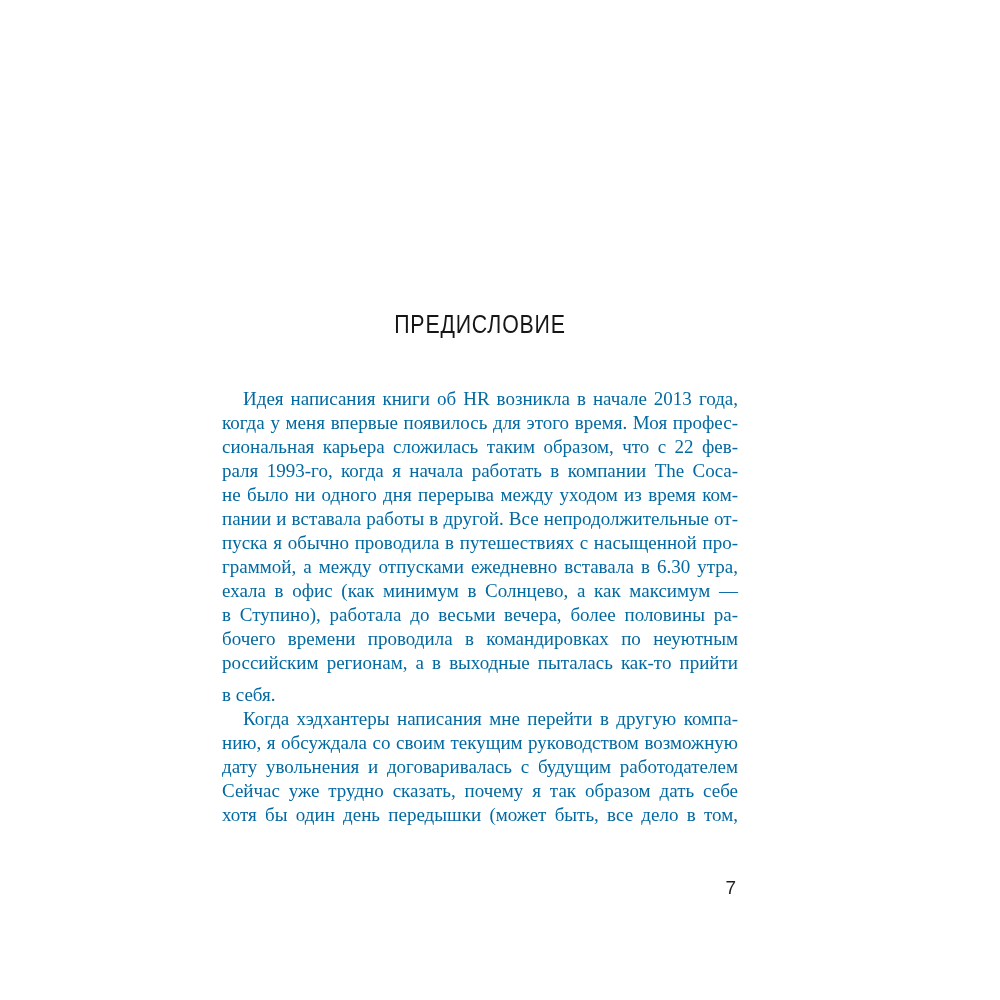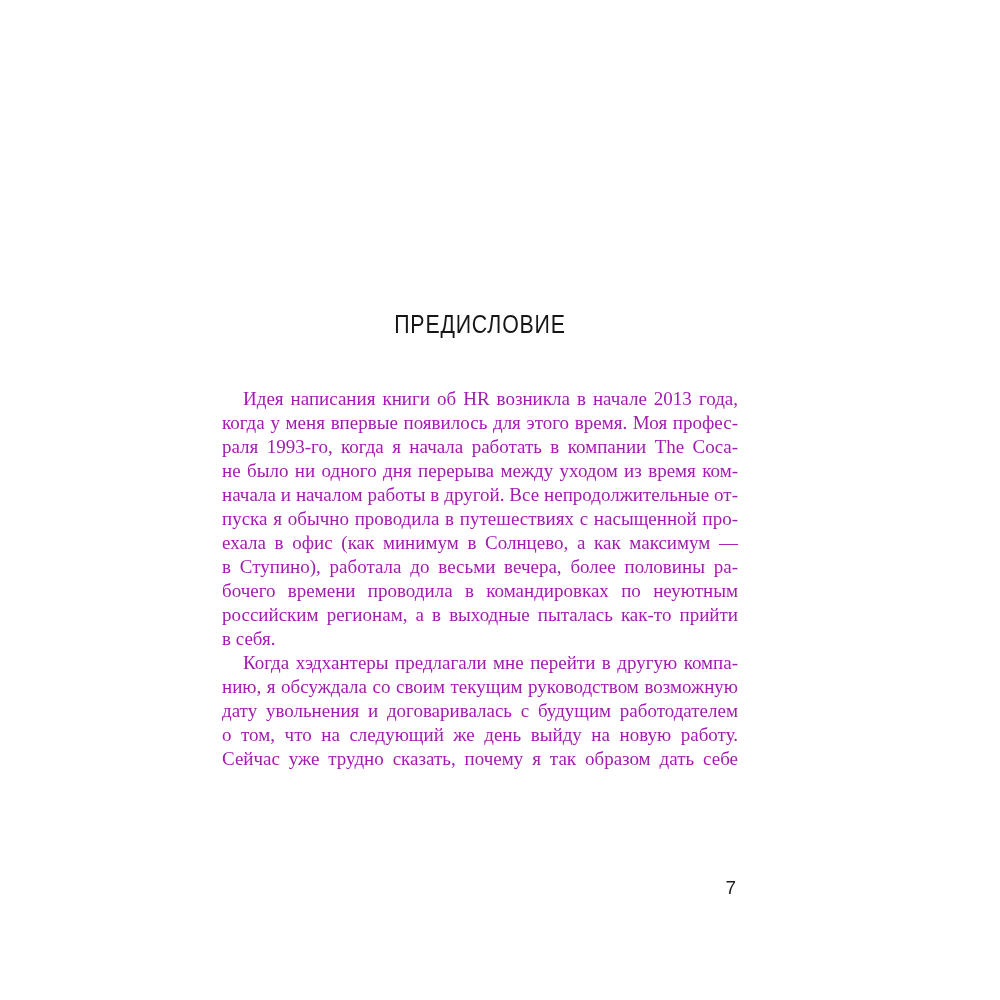--- a/index.html
+++ b/index.html
@@ -33,34 +33,35 @@
     transform-origin: 50% 50%;
     white-space: nowrap;
   }
   .text-block {
     position: absolute;
     left: 222px;
     top: 387px;
     width: 516px;
     font-size: 19px;
     line-height: 24px;
-    color: #a21caf;
+    color: #0369a1;
   }
   .line {
     height: 24px;
     overflow: visible;
     white-space: normal;
   }
   .jline {
     text-align: justify;
     text-align-last: justify;
   }
   .plain {
     text-align: center;
     text-align-last: left;
+    margin-top: 8px;
   }
   .indent {
     text-indent: 21px;
   }
   .page-number {
     position: absolute;
     top: 876px;
     left: 222px;
     width: 516px;
     text-align: right;
@@ -75,31 +76,33 @@
 </head>
 <body>
 
 <div class="page">
 
   <h1 class="chapter-title">ПРЕДИСЛОВИЕ</h1>
 
   <div class="text-block">
     <div class="line jline indent">Идея написания книги об HR возникла в начале 2013 года,</div>
     <div class="line jline">когда у меня впервые появилось для этого время. Моя профес-</div>
+    <div class="line jline">сиональная карьера сложилась таким образом, что с 22 фев-</div>
     <div class="line jline">раля 1993-го, когда я начала работать в компании The Coca-</div>
     <div class="line jline">не было ни одного дня перерыва между уходом из время ком-</div>
-    <div class="line jline">начала и началом работы в другой. Все непродолжительные от-</div>
+    <div class="line jline">пании и вставала работы в другой. Все непродолжительные от-</div>
     <div class="line jline">пуска я обычно проводила в путешествиях с насыщенной про-</div>
+    <div class="line jline">граммой, а между отпусками ежедневно вставала в 6.30 утра,</div>
     <div class="line jline">ехала в офис (как минимум в Солнцево, а как максимум —</div>
     <div class="line jline">в Ступино), работала до весьми вечера, более половины ра-</div>
     <div class="line jline">бочего времени проводила в командировках по неуютным</div>
     <div class="line jline">российским регионам, а в выходные пыталась как-то прийти</div>
     <div class="line plain">в себя.</div>
-    <div class="line jline indent">Когда хэдхантеры предлагали мне перейти в другую компа-</div>
+    <div class="line jline indent">Когда хэдхантеры написания мне перейти в другую компа-</div>
     <div class="line jline">нию, я обсуждала со своим текущим руководством возможную</div>
     <div class="line jline">дату увольнения и договаривалась с будущим работодателем</div>
-    <div class="line jline">о том, что на следующий же день выйду на новую работу.</div>
     <div class="line jline">Сейчас уже трудно сказать, почему я так образом дать себе</div>
+    <div class="line jline">хотя бы один день передышки (может быть, все дело в том,</div>
   </div>
 
   <div class="page-number">7</div>
 
 </div>
 
 </body></html>

